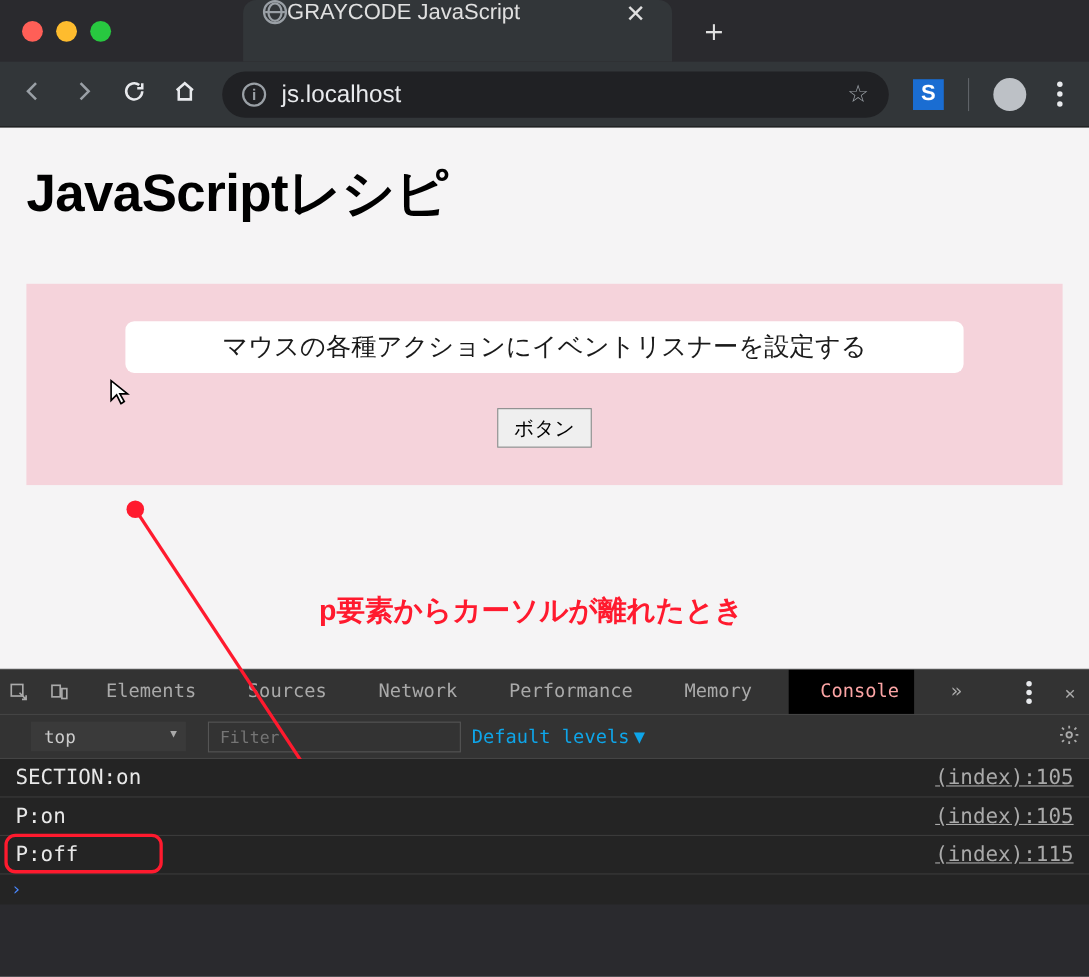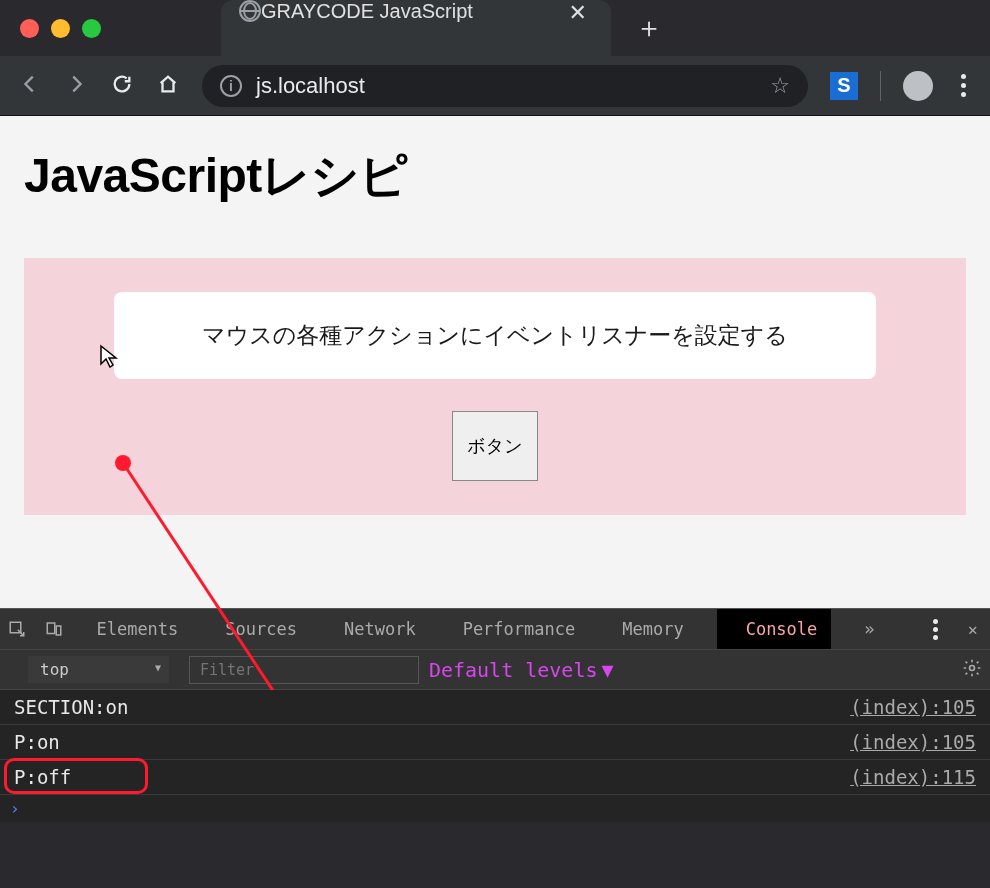--- a/index.html
+++ b/index.html
@@ -79,30 +79,30 @@
 }
 .page h1 { font-size:48px; font-weight:700; color:#000; margin-bottom:50px; letter-spacing:-0.5px; }
 .section-pink {
   background:#f5d3db;
   padding: 34px 90px 34px 90px;
   position:relative;
 }
 .pbox {
   background:#fff;
   border-radius:8px;
-  padding: 28px 20px;
+  padding: 8px 20px;
   font-size:23px;
   color:#1a1a1a;
   text-align:center;
   margin-bottom:32px;
 }
 .btn {
   display:block;
   margin:0 auto;
-  padding:22px 14px;
+  padding:5px 14px;
   background:#efefef;
   border:1px solid #888;
   font-size:18px;
   color:#000;
 }
 .cursor-arrow {
   position:absolute;
   left:74px;
   top:86px;
 }
@@ -156,21 +156,21 @@
 .dt-sub .filter {
   flex:1;
   max-width:230px;
   background:transparent;
   border:1px solid #555;
   color:#ec4899;
   padding:4px 10px;
   font-size:15px;
   font-family:inherit;
 }
-.dt-sub .levels { color:#d946ef; font-size:20px; display:flex;align-items:center;gap:4px; }
+.dt-sub .levels { color:#0ea5e9; font-size:17px; display:flex;align-items:center;gap:4px; }
 .dt-sub .gear { color:#aaa;cursor:pointer;margin-left:auto; }
 .console-rows { background:#242424; }
 .console-row {
   display:flex;
   justify-content:space-between;
   padding:6px 14px;
   border-bottom:1px solid #3a3a3a;
   font-size:19px;
   gap:37px;
 }
@@ -245,20 +245,21 @@
   <h1>JavaScriptレシピ</h1>
   <div class="section-pink">
     <div class="pbox">マウスの各種アクションにイベントリスナーを設定する</div>
     <button class="btn">ボタン</button>
     <span class="cursor-arrow">
       <svg viewBox="0 0 24 24">
           <path d="M3 2 L3 20 L8 15 L12 23 L15 21 L11 14 L18 14 Z" fill="#fff" stroke="#000" stroke-width="1.5"></path>
         </svg>
     </span>
   </div>
+  <div class="annotation">p要素からカーソルが離れたとき</div>
 </div>
 
 <svg class="anno-line" style="left:0;top:0;" width="990" height="888">
   <line x1="123" y1="463" x2="353" y2="812" stroke="#ff1a2e" stroke-width="3"></line>
   <circle cx="123" cy="463" r="8" fill="#ff1a2e"></circle>
 </svg>
 
 <div class="devtools">
   <div class="dt-tabs">
     <span class="ico">

